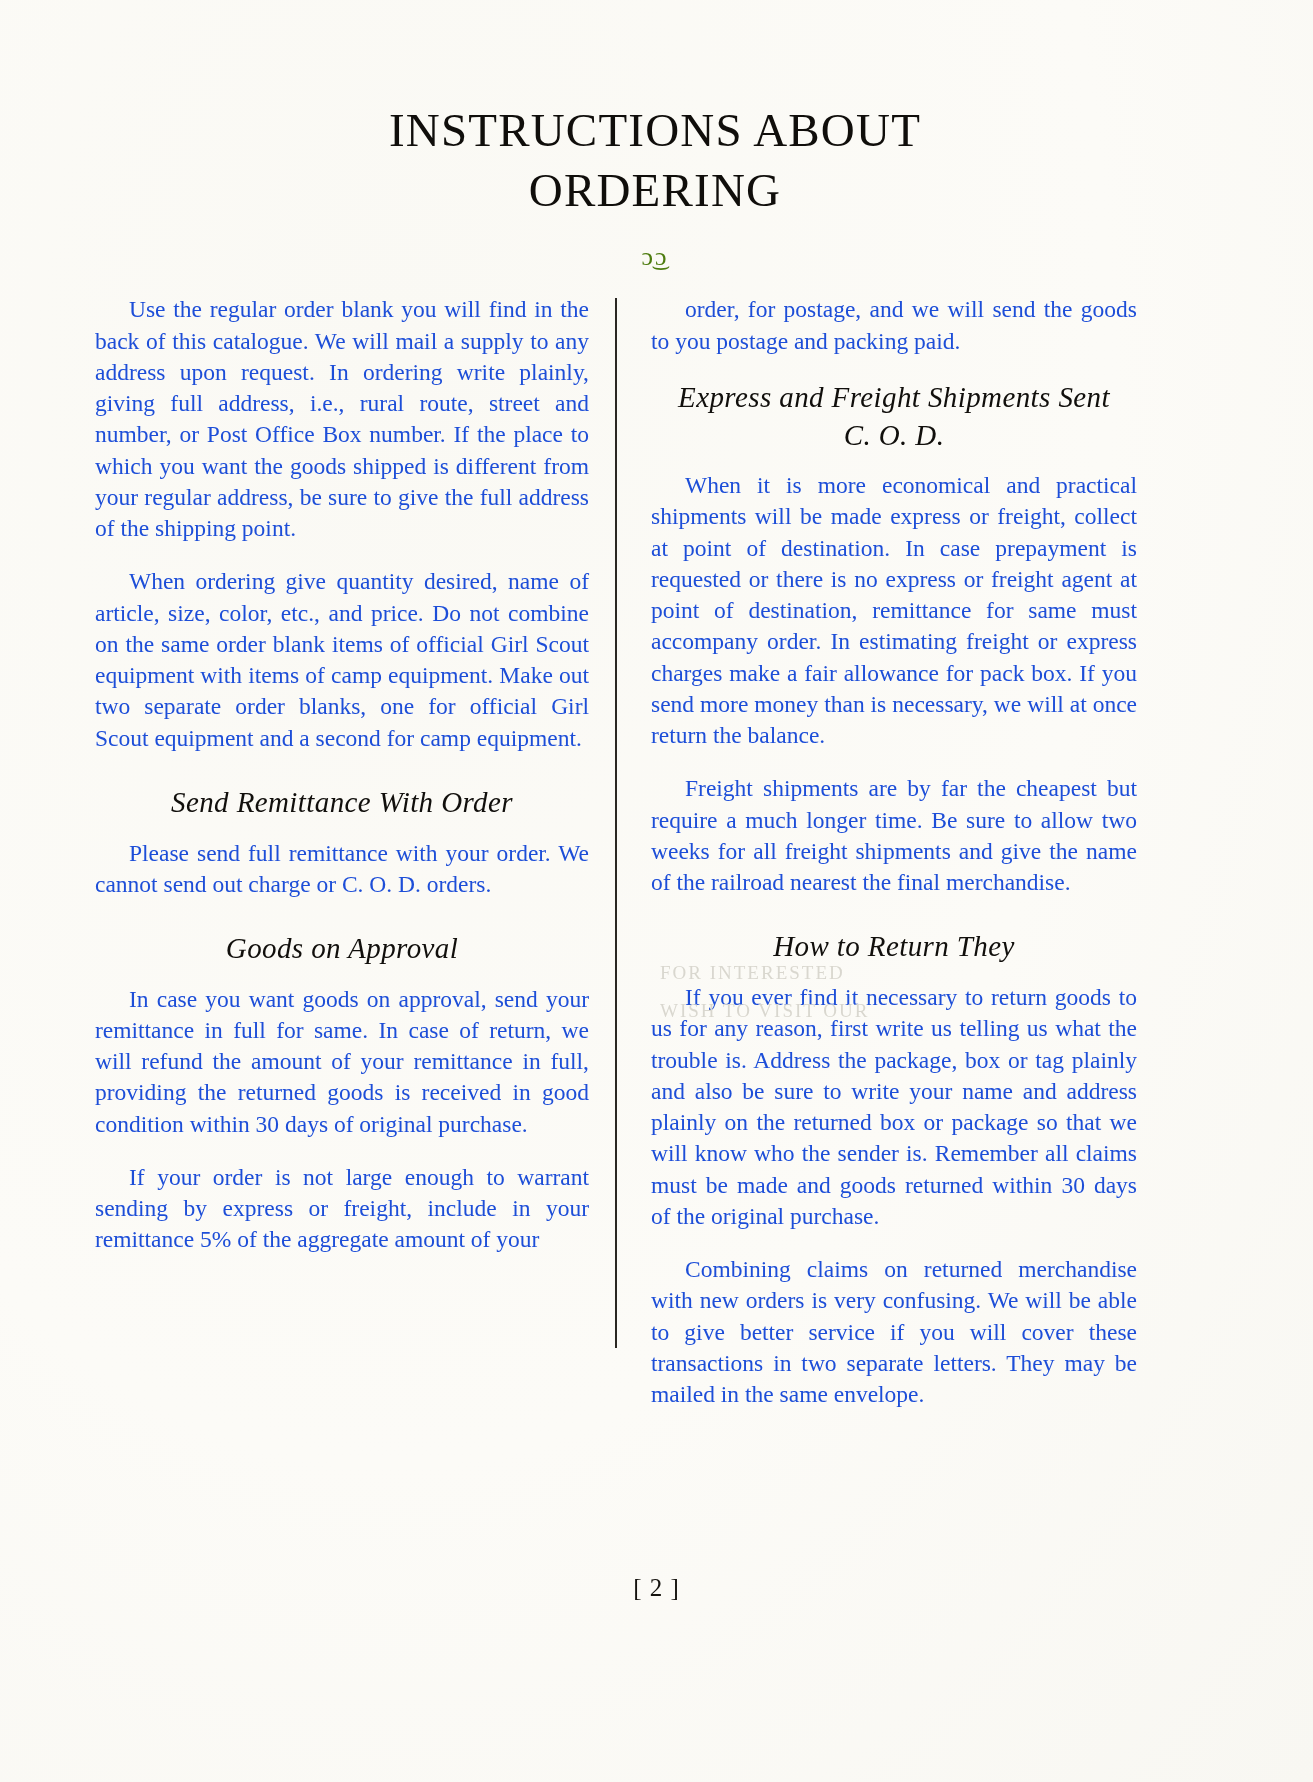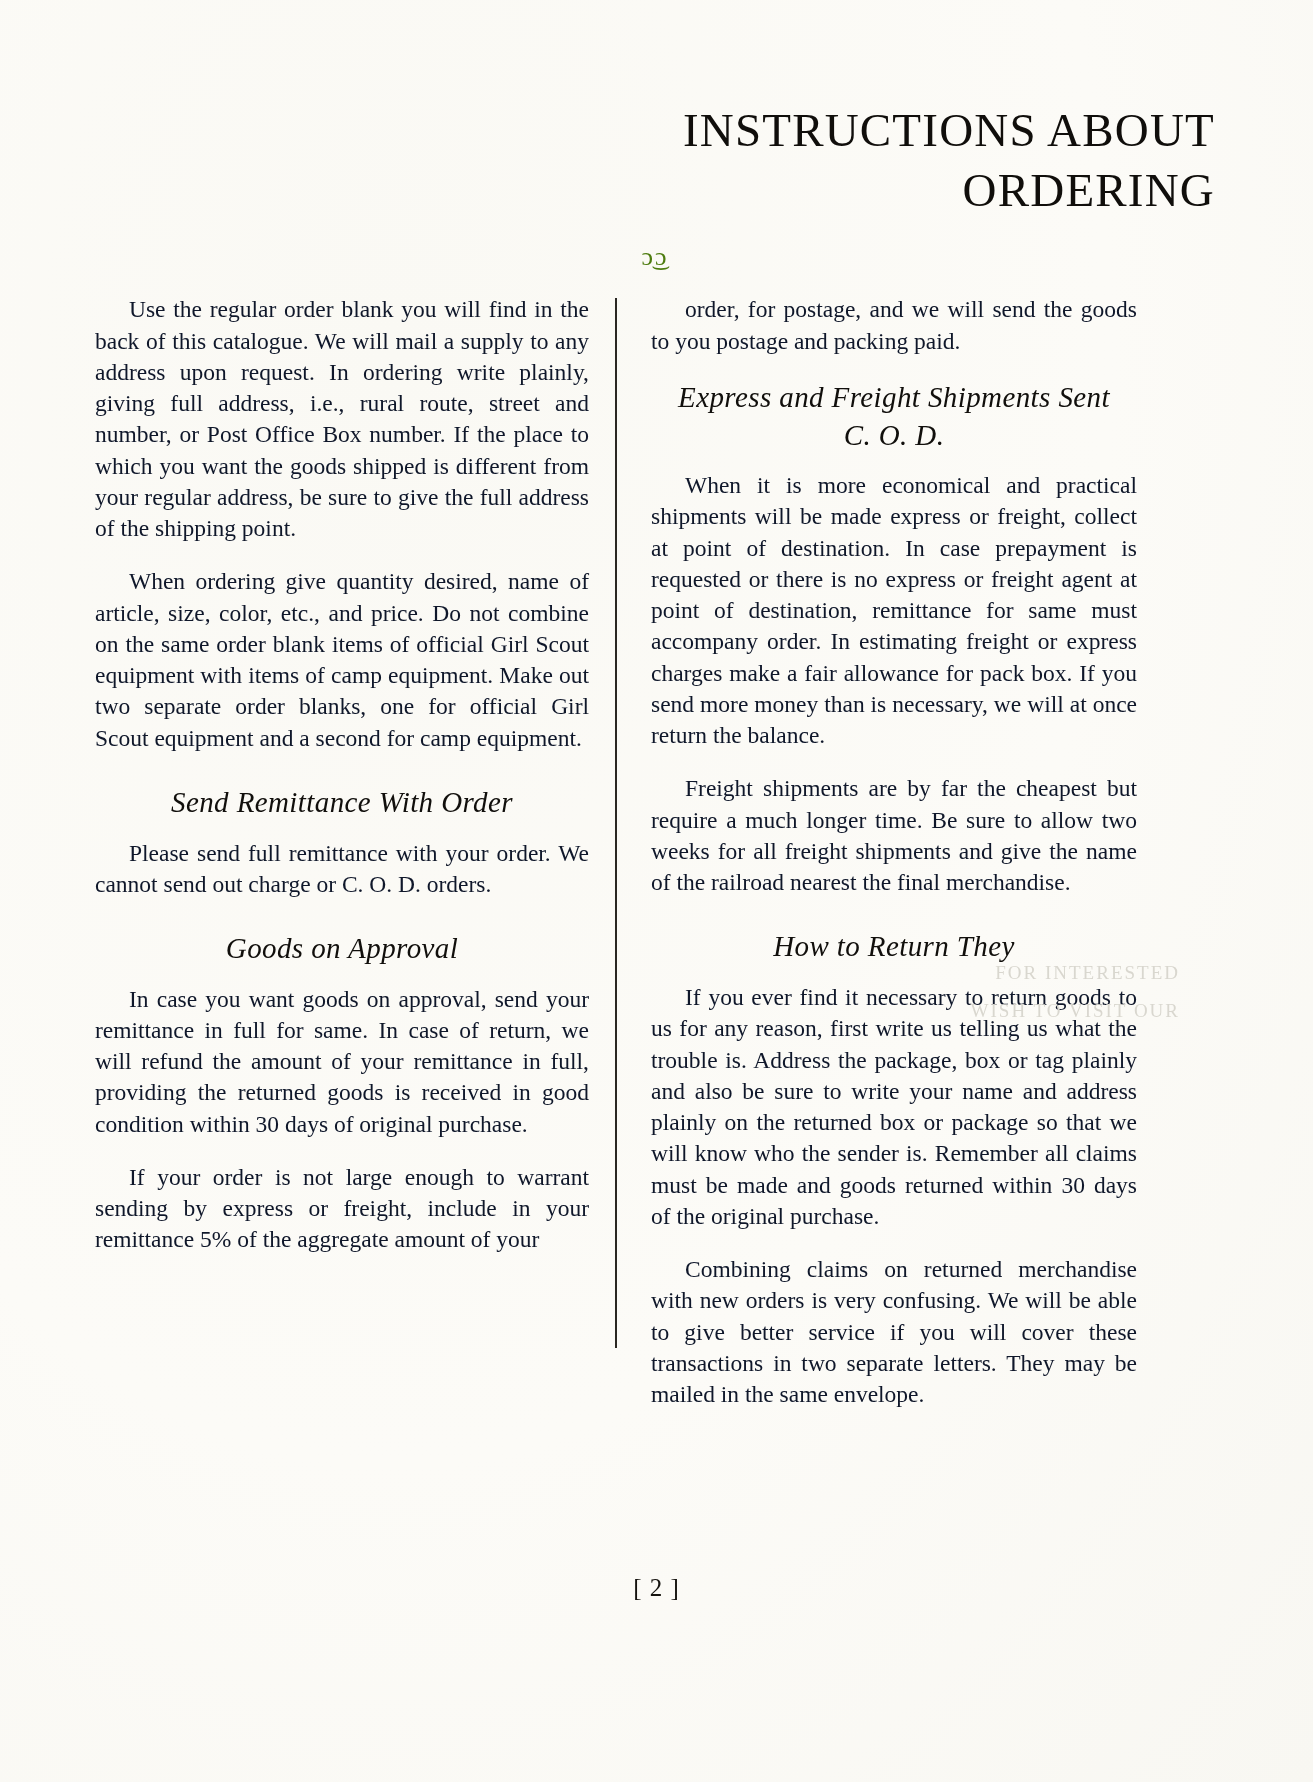--- a/index.html
+++ b/index.html
@@ -30,21 +30,21 @@
       radial-gradient(ellipse at 30% 20%, rgba(250,249,244,1) 0%, rgba(252,251,247,1) 55%, rgba(248,247,242,1) 100%);
   }
   .content {
     position: absolute;
     left: 95px;
     top: 100px;
     width: 1120px;
   }
   h1.doc-title {
     margin: 0;
-    text-align: right;
+    text-align: center;
     font-weight: 400;
     font-size: 47px;
     line-height: 1.28;
     letter-spacing: 1.2px;
     color: #100e0b;
     font-family: "Liberation Serif", serif;
   }
   h1.doc-title .line2 {
     display: block;
   }
@@ -80,21 +80,21 @@
     align-self: stretch;
     height: 1050px;
   }
   p.para {
     margin: 0 0 22px 0;
     text-align: justify;
     text-justify: inter-word;
     font-size: 23.5px;
     line-height: 1.33;
     text-indent: 34px;
-    color: #0f172a;
+    color: #1d4ed8;
     hyphens: none;
   }
   h2.sec {
     margin: 30px 0 16px 0;
     text-align: center;
     font-style: italic;
     font-weight: 400;
     font-size: 29px;
     line-height: 1.3;
     letter-spacing: 0.4px;
@@ -105,21 +105,21 @@
     font-style: italic;
   }
   h2.sec.first {
     margin-top: 8px;
   }
   
   .faded { color: #3d392f; }
   .faded2 { color: #4d4739; }
   .ghost {
     position: absolute;
-    text-align: right;
+    text-align: left;
     width: 100%;
     color: #d9d7cf;
     font-size: 19px;
     letter-spacing: 2px;
   }
   .pagenum {
     position: absolute;
     left: 0;
     width: 1313px;
     top: 1574px;

